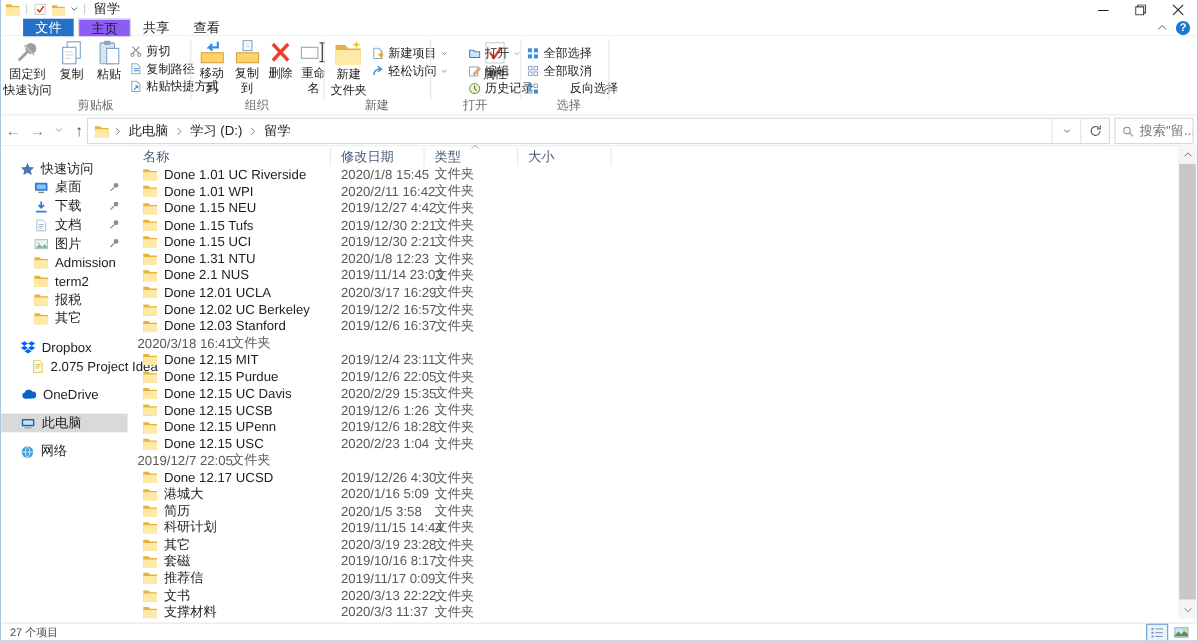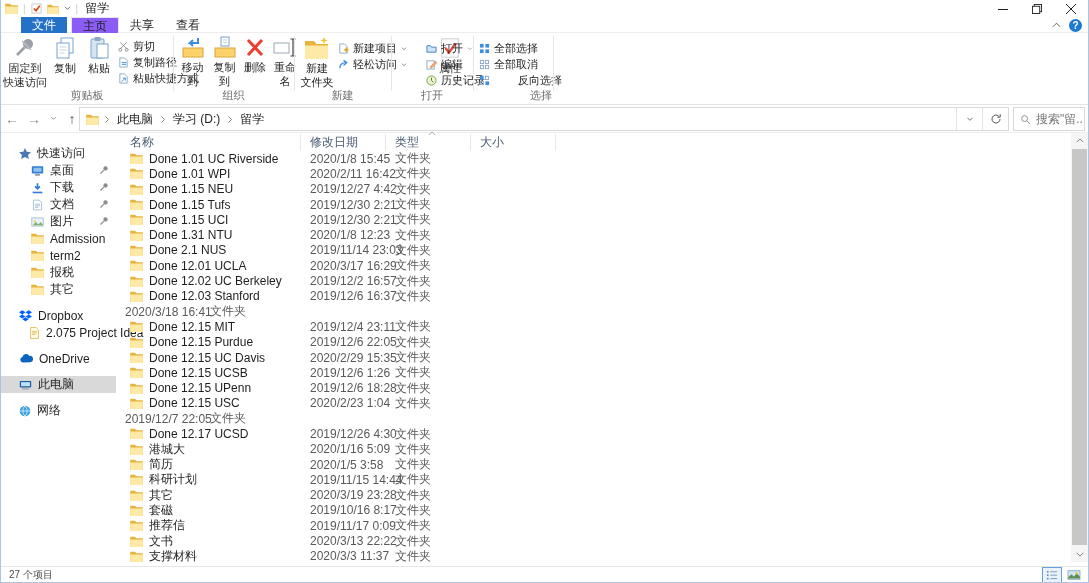--- a/index.html
+++ b/index.html
@@ -350,21 +350,21 @@
       <span>
           <svg width="11" height="11" viewBox="0 0 12 12">
             <rect x="1" y="1" width="4" height="4" fill="#3b8de0"></rect>
             <rect x="7" y="1.5" width="3.5" height="3.5" fill="none" stroke="#8aa8c4"></rect>
             <rect x="1.5" y="7" width="3.5" height="3.5" fill="none" stroke="#8aa8c4"></rect>
             <rect x="7" y="7" width="4" height="4" fill="#3b8de0"></rect>
           </svg>
         </span>
       <span>反向选择</span>
     </div>
-    <div class="grp" style="left:500px;width:80px;text-align:center;">选择</div>
+    <div class="grp" style="left:476px;width:80px;text-align:center;">选择</div>
     <div class="rsep" style="left:552px;"></div>
   </div>
 
   <div class="addressbar">
     <span class="navbtn">←</span>
     <span class="navbtn">→</span>
     <span class="navbtn" style="width:16px">
         <svg width="7" height="5" viewBox="0 0 8 6">
           <path d="M1 1l3 3 3-3" stroke="#8a8a8a" fill="none"></path>
         </svg>

